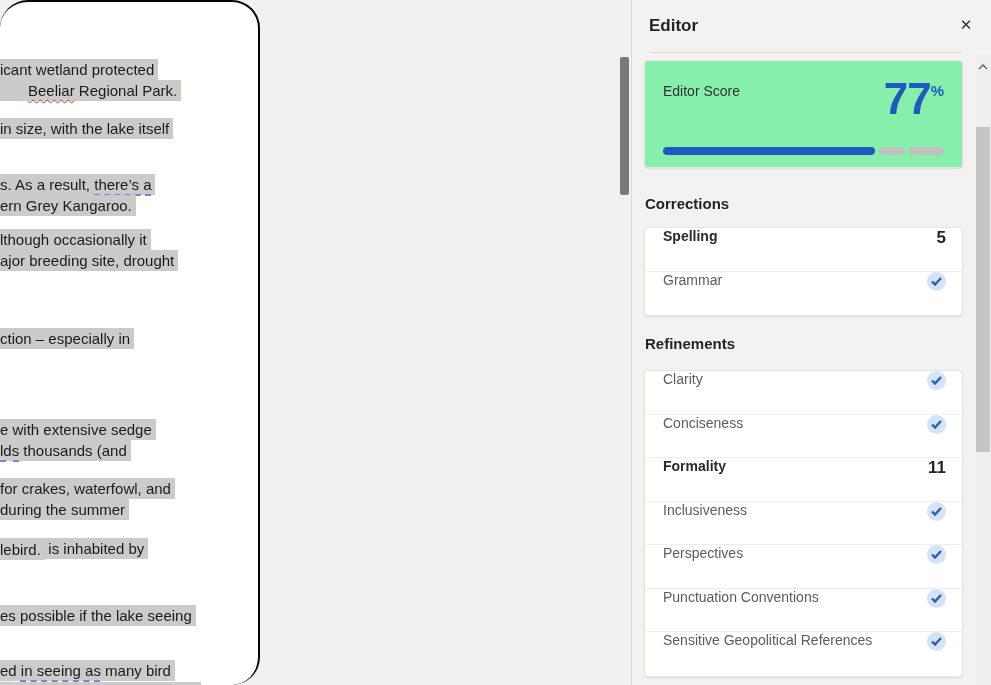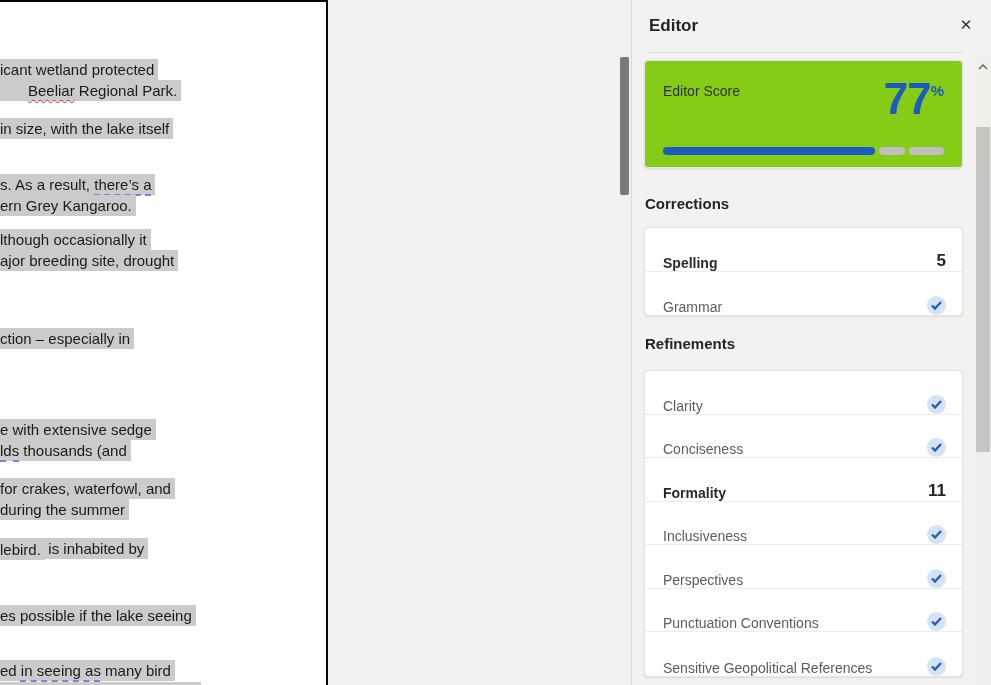--- a/index.html
+++ b/index.html
@@ -1,21 +1,21 @@
 <!DOCTYPE html>
 <html style="--accent: #1d5bbf; --check-bg: #d5e3f6; --check-fg: #2a5eb8; --highlight: #cbcbca; --spell-red: #d13438; --refine-purple: #8280d8;"><head>
 <meta charset="utf-8">
 <style>
   * { margin:0; padding:0; box-sizing:border-box; }
   html,body { width:991px; height:685px; overflow:hidden;
     font-family:"Liberation Sans", sans-serif; background:#f2f1ef; }
 
   
-  .page { position:absolute; left:0; top:0; width:328px; height:685px;
-    background:#ffffff; border-top:2px solid #060606; border-right:2px solid #060606; }
+  .page { position:absolute; left:0; top:0; width:260px; height:685px;
+    background:#ffffff; border-top:2px solid #060606; border-right:2px solid #060606;border-radius:28px; }
   .doc-line { position:absolute; left:0; white-space:nowrap; height:21px; line-height:21px;
     font-size:15px; color:#1b1b1b; background:var(--highlight); padding-right:4px; }
   .doc-line.partial { height:6px; overflow:hidden; }
   .u-spell { text-decoration:underline; text-decoration-style:wavy;
     text-decoration-color:var(--spell-red); text-decoration-thickness:1px; text-underline-offset:3px;padding-left:28px; }
   .u-refine { text-decoration:underline; text-decoration-style:dashed;
     text-decoration-color:var(--refine-purple); text-decoration-thickness:2px; text-underline-offset:4px; }
 
   
   .doc-scroll-thumb { position:absolute; left:620px; top:57px; width:9px; height:138px;
@@ -24,42 +24,42 @@
   
   .panel { position:absolute; left:631px; top:0; width:360px; height:685px;
     background:#f3f2f0; border-left:1px solid #dcdad8;padding-left:40px; }
   .panel-header { position:absolute; left:17px; top:13px; right:40px; height:26px;
     display:flex; align-items:center; }
   .panel-title { font-size:17px; font-weight:700; color:#252423; }
   .close-btn { position:absolute; right:14px; top:14px; width:22px; height:22px;
     background:none; border:none; font-size:15px; color:#323130; cursor:pointer; line-height:22px; }
   .header-divider { position:absolute; left:17px; top:52px; width:314px; height:1px; background:#dedcda; }
 
-  .card { position:absolute; left:12px; width:319px; background:#84cc16; border-radius:4px;
+  .card { position:absolute; left:12px; width:319px; background:#86efac; border-radius:4px;
     border:1px solid #e8e6e4; box-shadow:0 1px 2px rgba(0,0,0,.09); overflow:hidden; }
   .score-card { top:60px; height:108px; }
   .score-row { display:flex; justify-content:space-between; align-items:flex-start;
     padding:16px 18px 0 18px; }
   .score-label { font-size:14px; color:#323130; padding-top:6px; }
   .score-value { color:var(--accent); font-weight:700; line-height:1; }
   .score-number { font-size:44px; letter-spacing:-1px; }
   .score-unit { font-size:15px; vertical-align:18px; }
   .score-bar { position:absolute; left:18px; right:18px; top:86px; height:8px;
     display:flex; gap:4px; }
   .seg { height:8px; border-radius:4px; }
   .seg.filled { background:var(--accent); }
   .seg.empty { background:#c1bfbd; }
 
   .section-heading { position:absolute; left:13px; font-size:15px; font-weight:700; color:#252423; }
   #corrections-heading { top:195px; }
   #refinements-heading { top:335px; }
   #corrections-card { top:227px; }
   #refinements-card { top:370px; }
 
-  .row { display:flex; align-items:flex-end; justify-content:space-between;
+  .row { display:flex; align-items:flex-start; justify-content:space-between;
     height:43.5px; padding:0 16px 0 18px; border-bottom:1px solid #efedeb;
     background:#fff; cursor:pointer; }
   .row:last-child { border-bottom:none; }
   .row .label { font-size:14px; color:#5e5c5a; }
   .row.active .label { color:#2b2a29; font-weight:700; }
   .row .count { font-size:17px; font-weight:700; color:#252423; }
   .check { width:19px; height:19px; border-radius:50%; background:var(--check-bg);
     display:flex; align-items:center; justify-content:center; }
 
   

